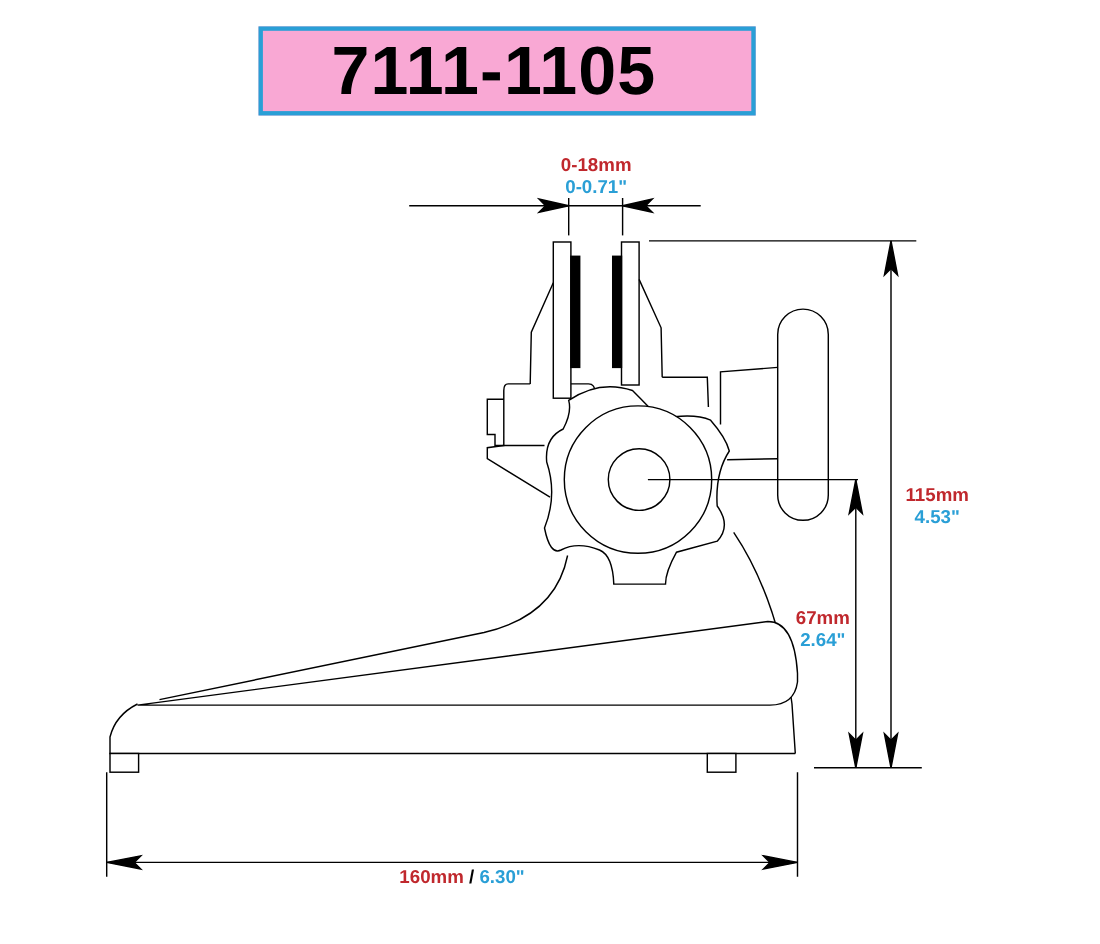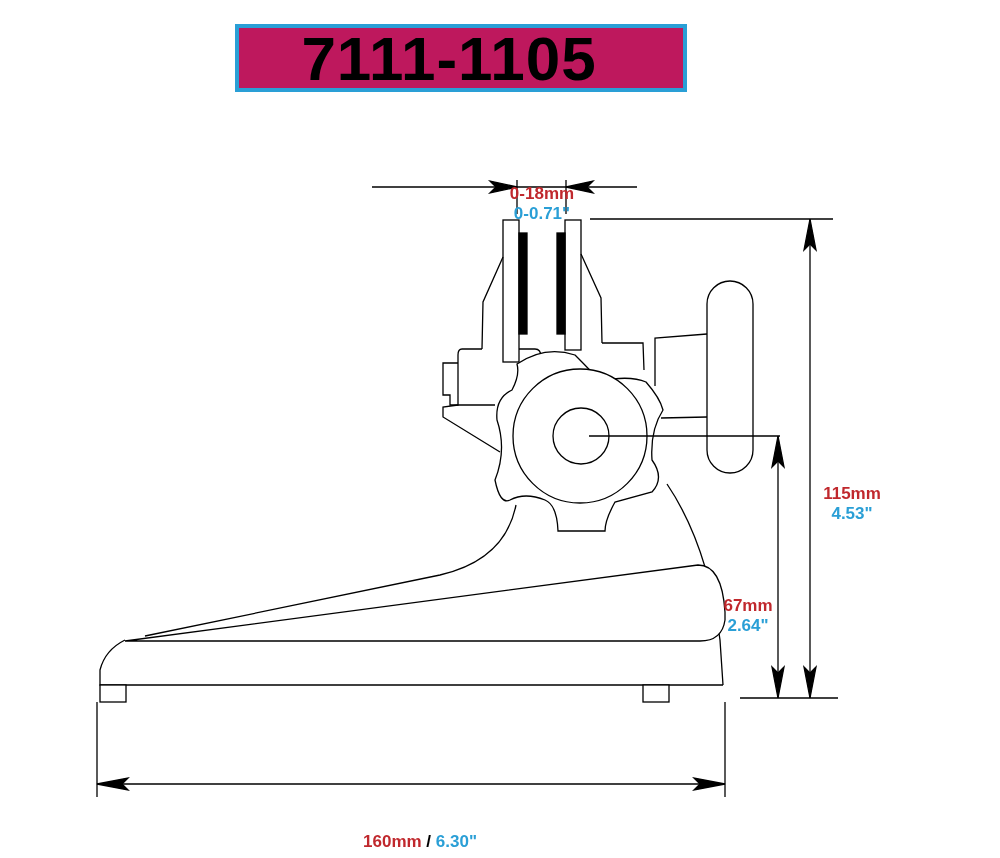--- a/index.html
+++ b/index.html
@@ -1,27 +1,27 @@
 <!DOCTYPE html>
 <html><head>
   <meta charset="utf-8">
   <style>
     html, body { margin: 0; padding: 0; background: #ffffff; }
     body { width: 1000px; height: 858px; position: relative; overflow: hidden; font-family: "Liberation Sans", sans-serif; }
     .title-box {
-      position: absolute; left: 235px; top: 24px; width: 452px; height: 68px;
-      border: 4px solid #2a9fd6; box-sizing: border-box; background: #be185d;
+      position: absolute; left: 235px; top: 24px; width: 452px; height: 81px;
+      border: 4px solid #2a9fd6; box-sizing: border-box; background: #f9a8d4;
       display: flex; align-items: center; justify-content: center;
     }
     .title-text {
       font-family: "Liberation Sans", sans-serif; font-weight: bold; font-size: 62px;
       color: #000; letter-spacing: 1px; margin-right: 24px;
     }
     svg.drawing { position: absolute; left: 0; top: 0; }
-    .lbl { position: absolute; font-family: "Liberation Sans", sans-serif; font-weight: bold; font-size: 17px; line-height: 20px; text-align: center; white-space: nowrap; margin-top: 44px; }
+    .lbl { position: absolute; font-family: "Liberation Sans", sans-serif; font-weight: bold; font-size: 17px; line-height: 20px; text-align: center; white-space: nowrap; }
     .mm { color: #c0282d; }
     .in { color: #2a9fd6; }
     .sep { color: #000; }
   </style>
 </head>
 <body>
 
 <div class="title-box">
   <span class="title-text">7111-1105</span>
 </div>

